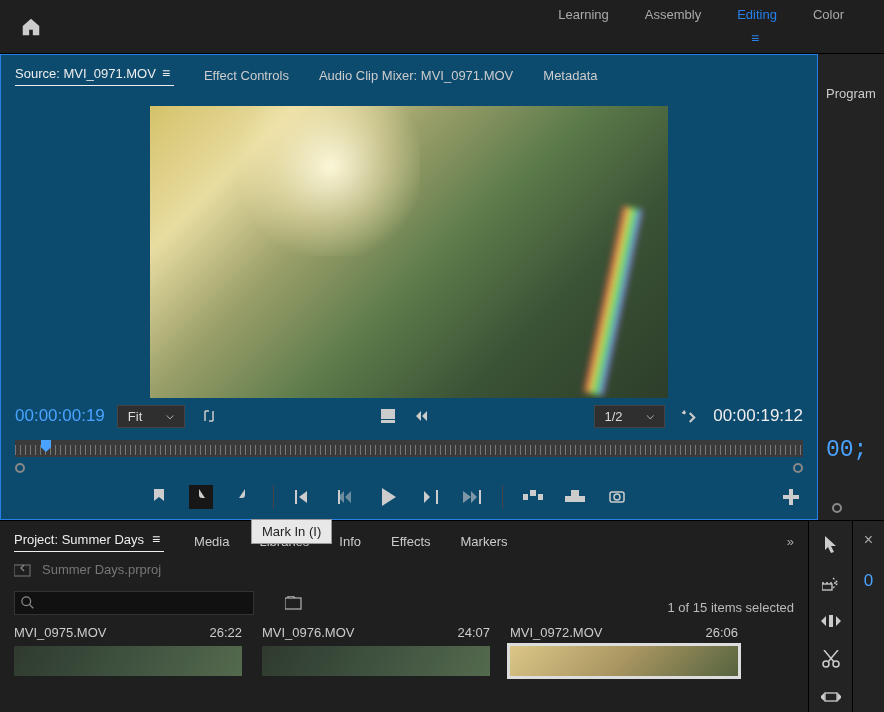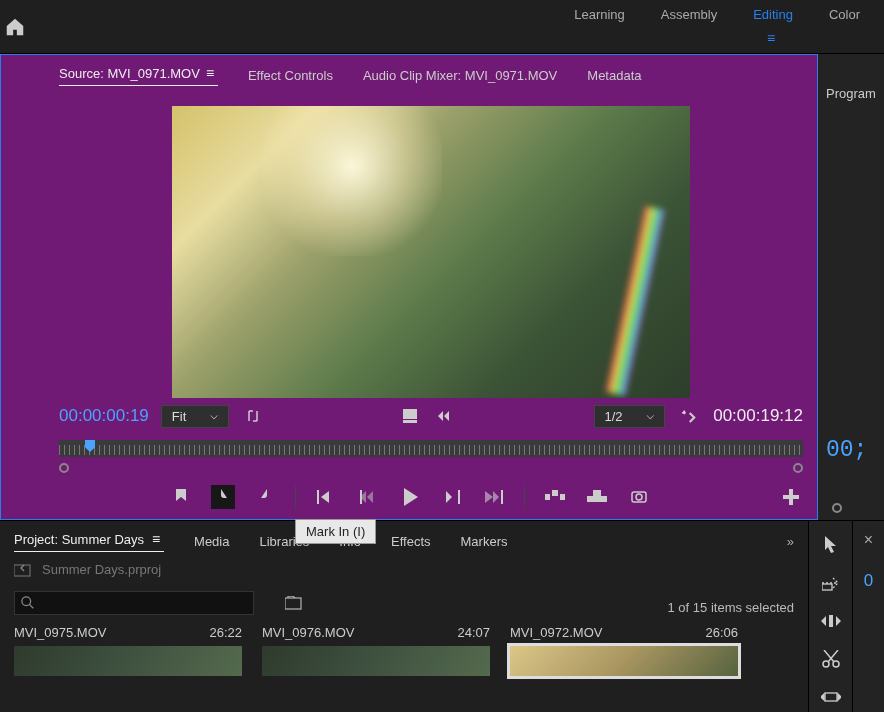--- a/index.html
+++ b/index.html
@@ -10,35 +10,34 @@
   font-size: 13px;
   width: 884px;
   height: 712px;
   overflow: hidden;
 }
 .topbar {
   height: 54px;
   display: flex;
   align-items: center;
   background: #1f1f1f;
-  padding: 0 4px;
+  padding: 0 20px;
   border-bottom: 1px solid #000;
 }
 .home-icon { margin-right: 20px; cursor: pointer; }
 .workspace-tabs { display: flex; gap: 36px; margin-left: auto; margin-right: 20px; }
 .workspace-tab { cursor: pointer; color: #aaa; padding: 6px 0; }
 .workspace-tab.active { color: #2680eb; display: flex; align-items: center; gap: 8px; flex-direction: column; }
 .main-row { display: flex; height: 466px; }
 .source-panel {
   width: 818px;
   border: 1px solid #2680eb;
-  background: #701a75;
+  background: #0c4a6e;
   display: flex;
   flex-direction: column;
-  padding-left: 44px;
 }
 .program-panel { flex: 1; background: #232323; padding: 12px 8px; }
 .panel-tabs {
   display: flex;
   gap: 30px;
   padding: 10px 14px 6px;
   align-items: center;
 }
 .panel-tab { cursor: pointer; color: #ccc; white-space: nowrap; }
 .panel-tab.active { color: #eee; border-bottom: 1px solid #eee; padding-bottom: 4px; display: flex; align-items: center; gap: 6px; }

